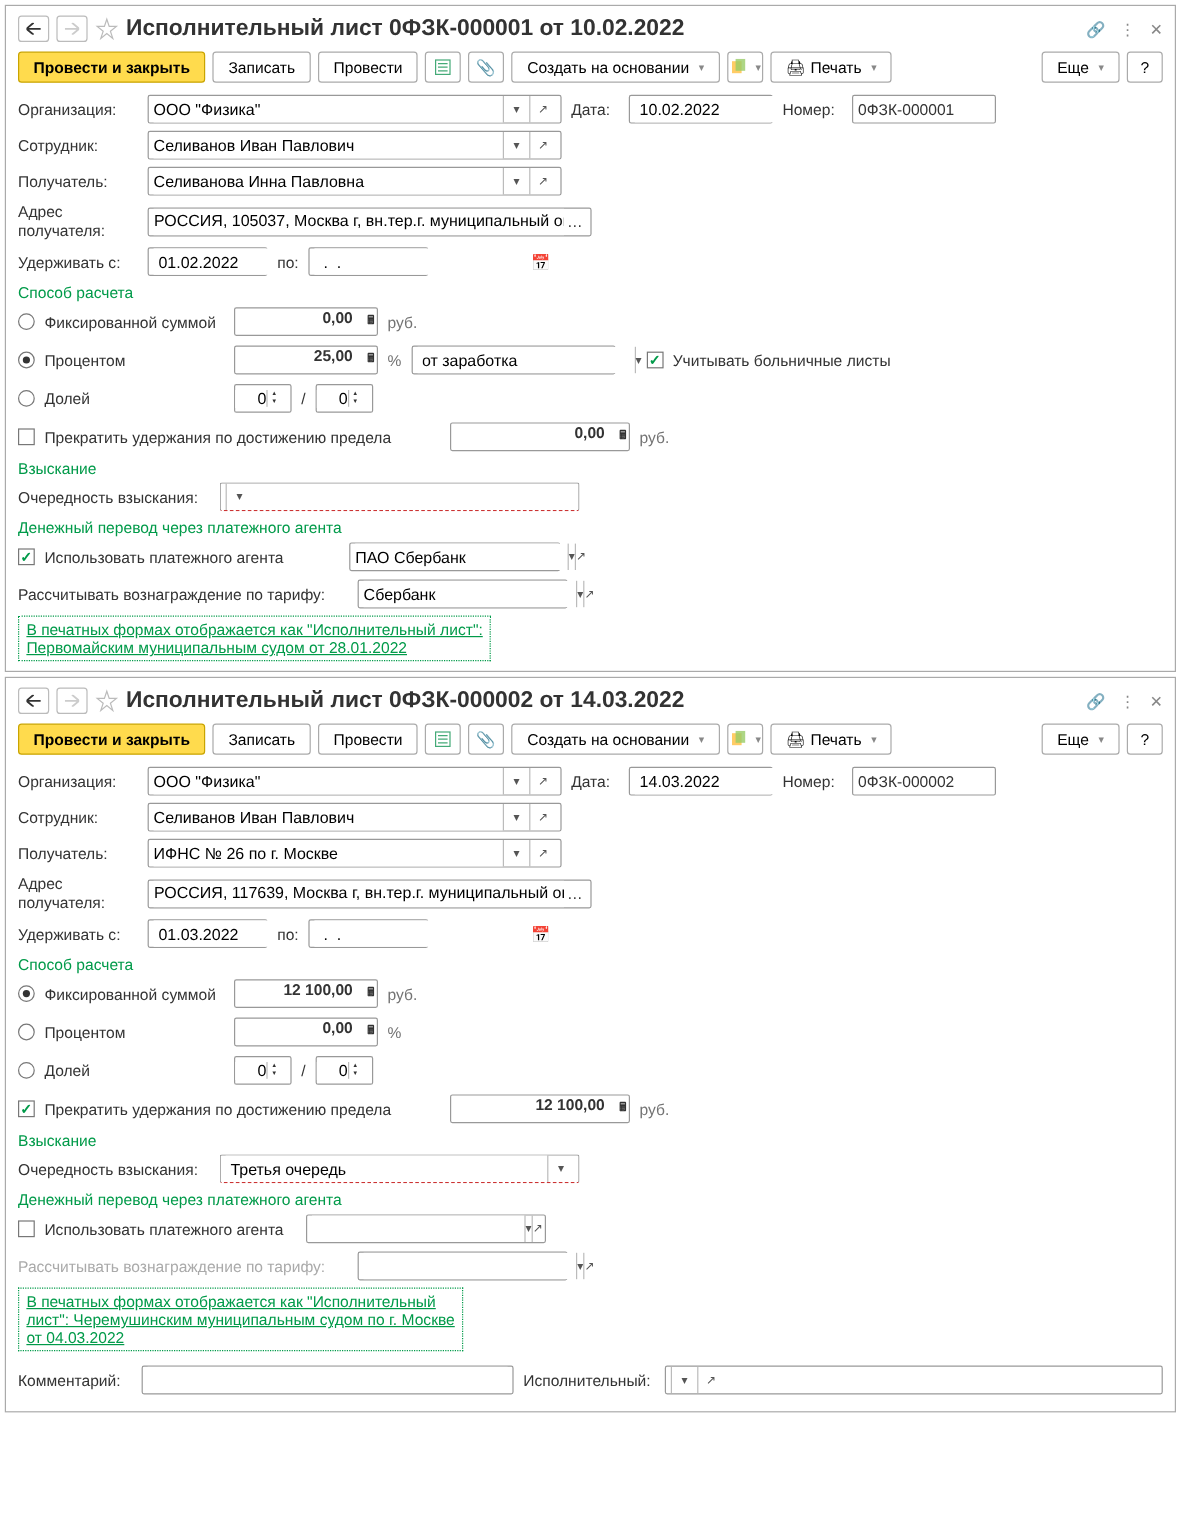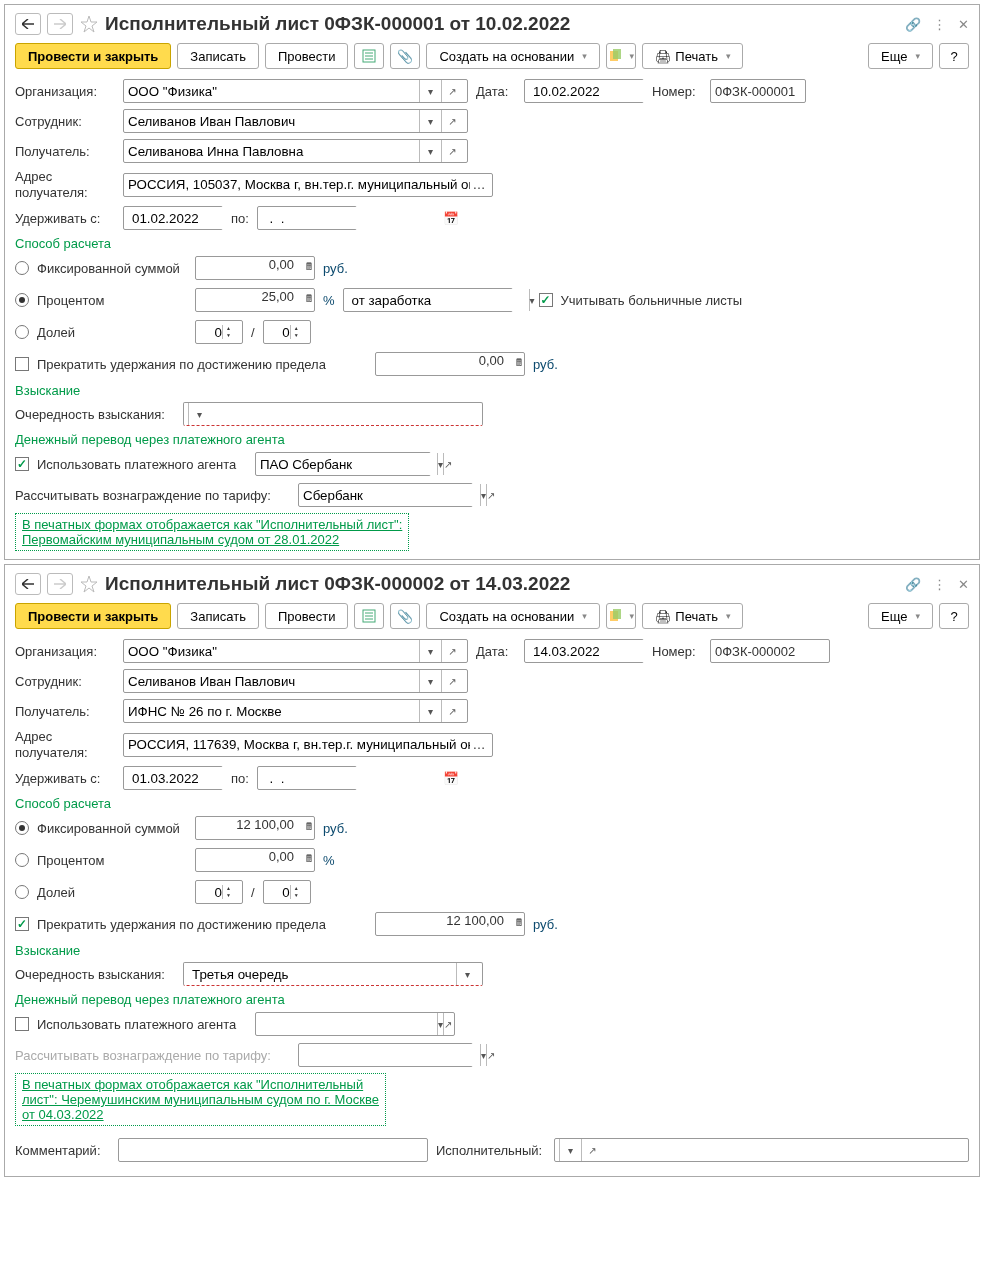--- a/index.html
+++ b/index.html
@@ -27,23 +27,23 @@
 .inp-date { display: flex; width: 120px; }
 .inp-date input { border: none; flex: 1; text-align: left; padding-left: 4px; outline: none; }
 .cal-ico { width: 22px; display: flex; align-items: center; justify-content: center; cursor: pointer; }
 .w-org { width: 345px; }
 .w-full { width: 370px; }
 .section-title { color: #009a49; margin: 6px 0 4px; }
 .radio-row { display: flex; align-items: center; gap: 8px; margin-bottom: 6px; min-height: 26px; }
 .radio { width: 14px; height: 14px; border: 1px solid #777; border-radius: 50%; display: inline-flex; align-items: center; justify-content: center; cursor: pointer; }
 .radio.checked::after { content: ""; width: 6px; height: 6px; background: #333; border-radius: 50%; }
 .radio-lbl { width: 150px; }
-.num-inp { width: 120px; text-align: right; padding-right: 20px; position: relative; }
+.num-inp { width: 120px; text-align: right; padding-right: 20px; position: relative; font-weight: bold; }
 .num-inp .calc { position: absolute; right: 2px; top: 2px; font-size: 10px; }
-.unit { color: #0c4a6e; }
+.unit { color: #737373; }
 .sel { display: flex; width: 170px; }
 .sel input { border: none; flex: 1; padding-left: 4px; outline: none; }
 .chk { width: 14px; height: 14px; border: 1px solid #777; display: inline-flex; align-items: center; justify-content: center; cursor: pointer; }
 .chk.checked { color: #009a49; font-weight: bold; }
 .chk.checked::after { content: "✓"; font-size: 12px; }
 .spinner { display: flex; align-items: center; width: 48px; border: 1px solid #999; border-radius: 2px; height: 24px; }
 .spinner input { border: none; width: 26px; text-align: right; outline: none; }
 .spin-btns { display: flex; flex-direction: column; border-left: 1px solid #bbb; }
 .spin-btns span { font-size: 5px; padding: 1px 3px; cursor: pointer; line-height: 1; }
 .underline-red { border-bottom: 1px dashed #c33; }
@@ -116,21 +116,21 @@
         <input value="ООО &quot;Физика&quot;" style="">
         <span class="ref-sm">▾</span>
         <span class="ref-sm">↗</span>
       </div>
     <span class="lbl" style="width:40px;">Дата:</span>
     <div class="inp inp-date">
         <input value="10.02.2022" style="">
         <span class="cal-ico">📅</span>
       </div>
     <span style="width:50px;">Номер:</span>
-    <div class="inp" style="width:96px;display:flex;align-items:center;padding-left:4px;">
+    <div class="inp" style="width:120px;display:flex;align-items:center;padding-left:4px;">
         <span>0ФЗК-000001</span>
       </div>
   </div>
 
   <div class="form-row">
     <span class="lbl">Сотрудник:</span>
     <div class="inp inp-ref w-org">
         <input value="Селиванов Иван Павлович" style="">
         <span class="ref-sm">▾</span>
         <span class="ref-sm">↗</span>
@@ -222,21 +222,21 @@
     <span style="width:160px;">Очередность взыскания:</span>
     <div class="inp sel underline-red" style="width:300px;">
         <span class="ref-sm">▾</span>
       </div>
   </div>
 
   <div class="section-title">Денежный перевод через платежного агента</div>
   <div class="radio-row">
     <span class="chk checked"></span>
     <span style="width:210px;">Использовать платежного агента</span>
-    <div class="inp inp-ref" style="width:176px;">
+    <div class="inp inp-ref" style="width:176px;margin-left:36px;">
         <input value="ПАО Сбербанк" style="">
         <span class="ref-sm">▾</span>
         <span class="ref-sm">↗</span>
       </div>
   </div>
   <div class="form-row">
     <span style="width:275px;">Рассчитывать вознаграждение по тарифу:</span>
     <div class="inp inp-ref" style="width:175px;">
         <input value="Сбербанк" style="">
         <span class="ref-sm">▾</span>

